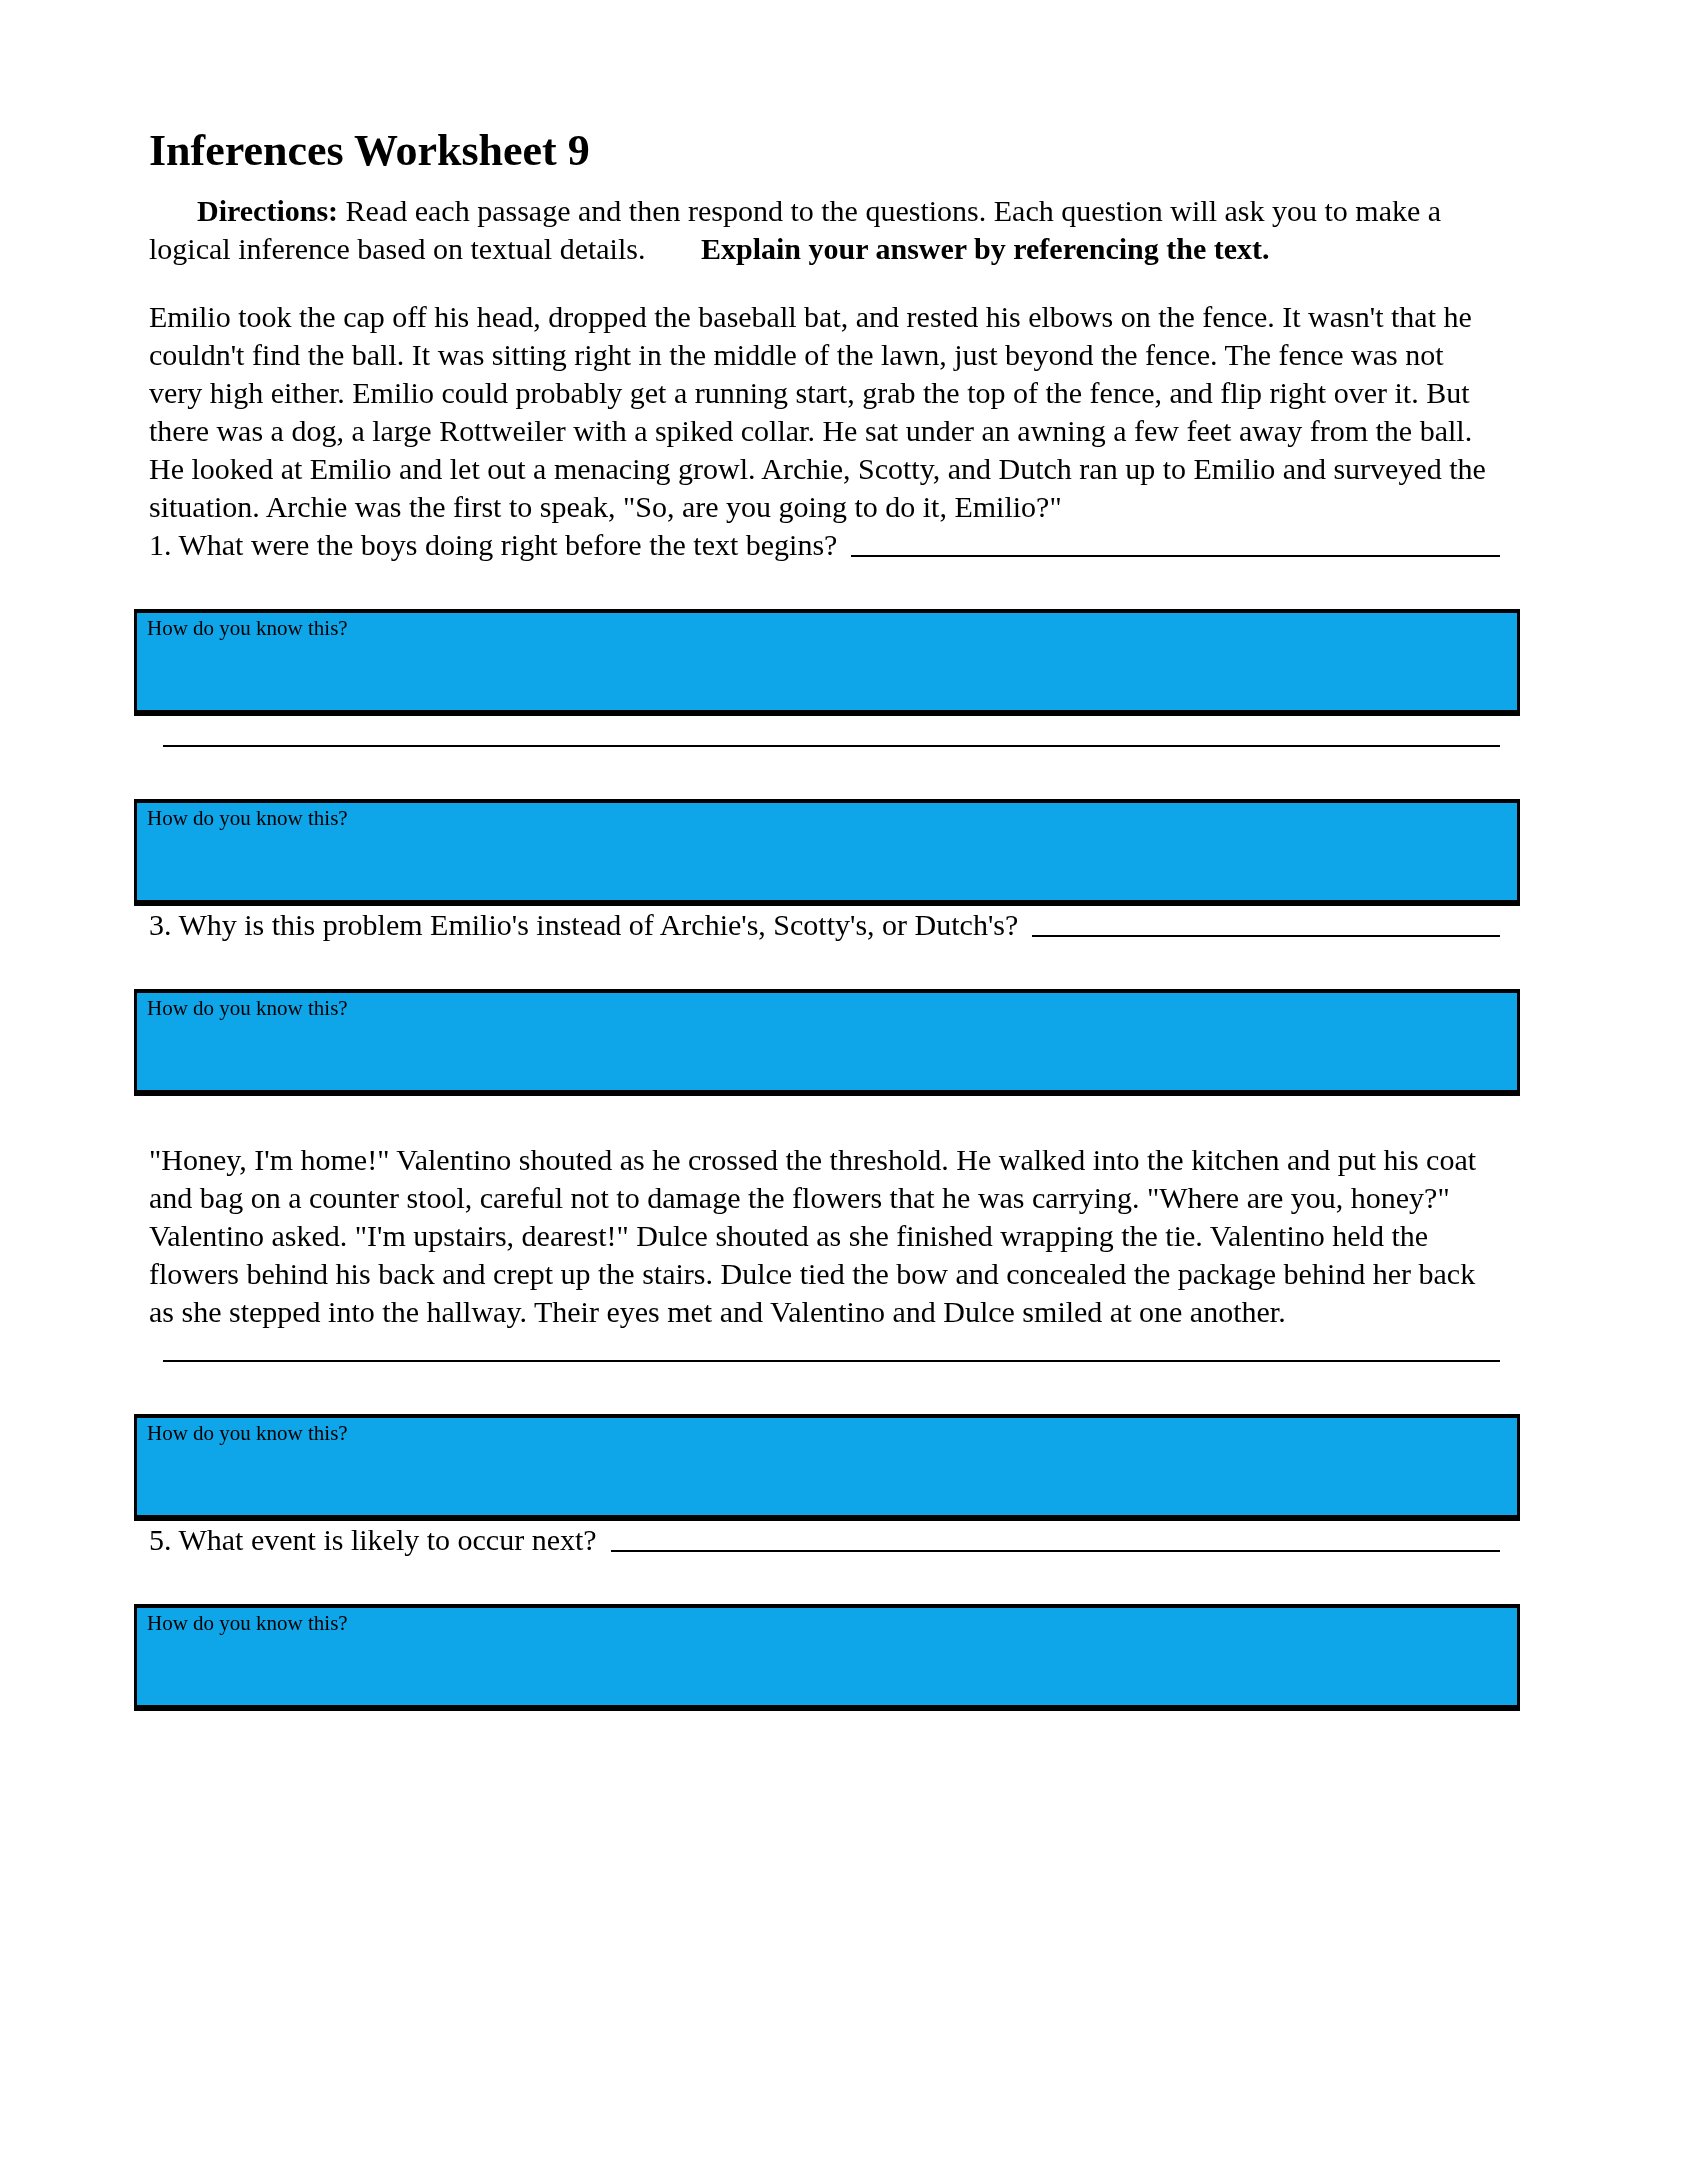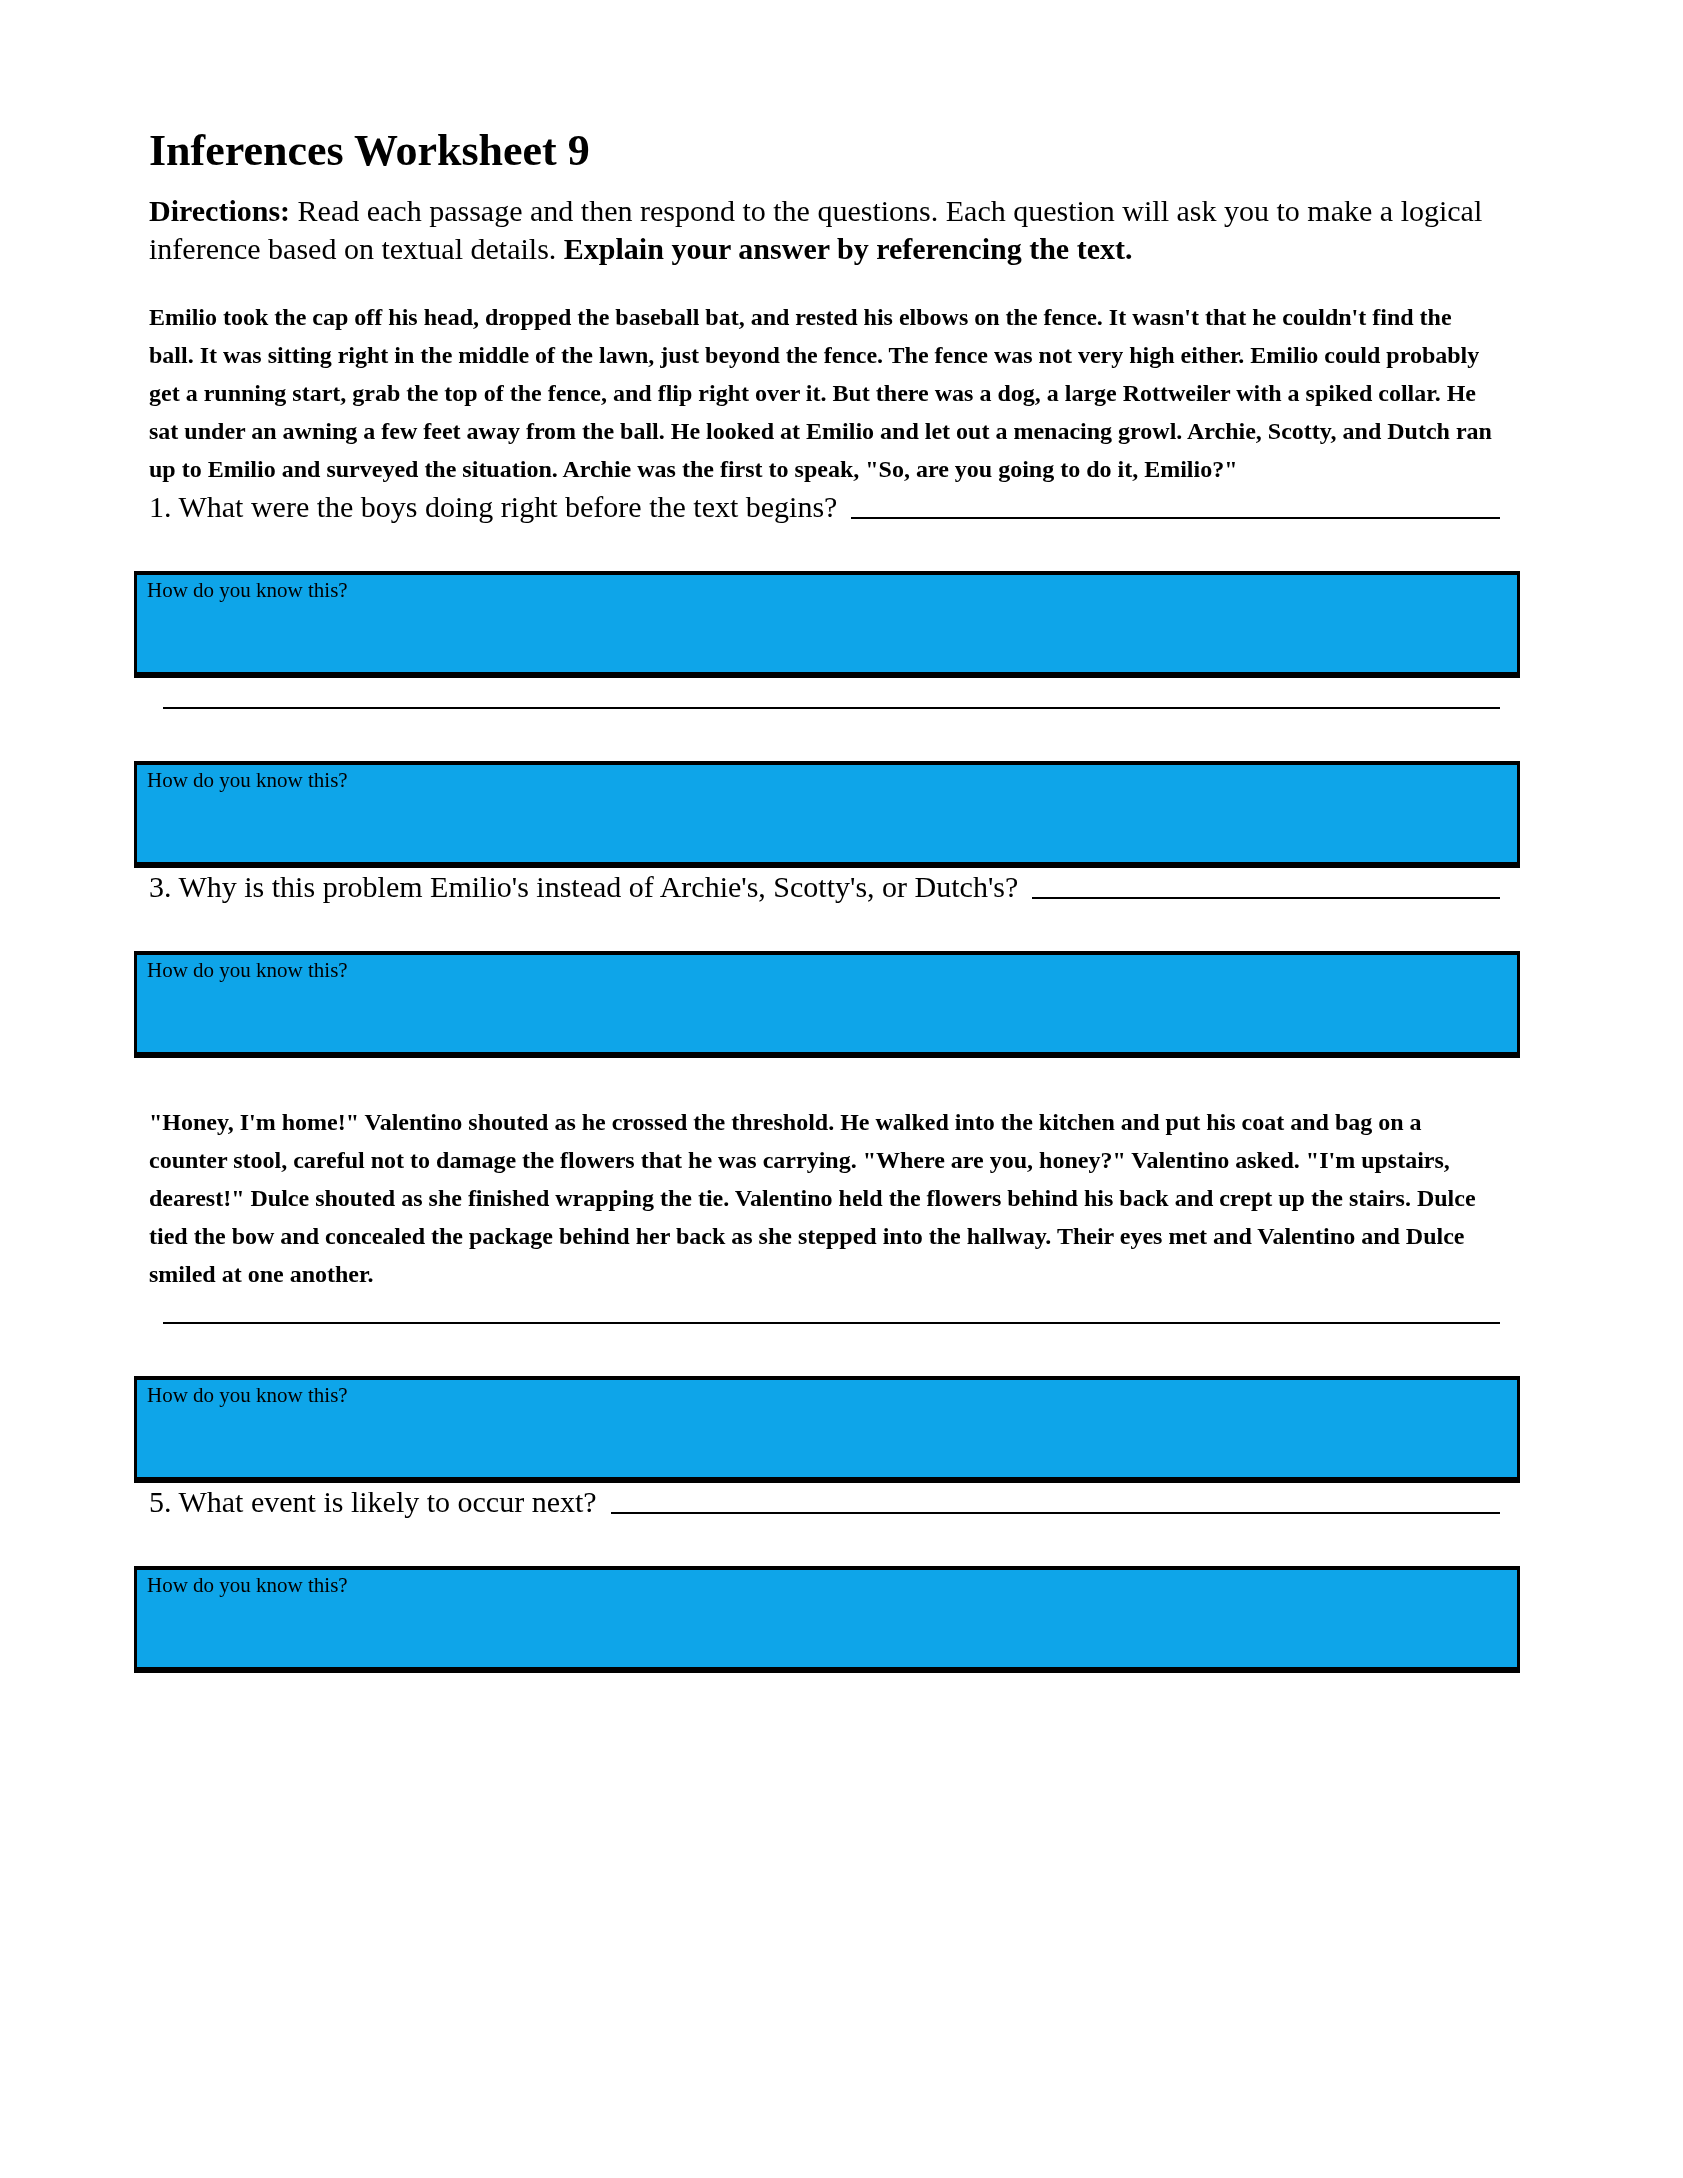--- a/index.html
+++ b/index.html
@@ -48,23 +48,22 @@
   }
   
   .directions {
     margin: 16px 0 0 0;
     font-size: 30px;
     line-height: 38px;
   }
   
   .passage {
     margin: 30px 0 0 0;
-    font-size: 24px;
+    font-size: 30px;
     line-height: 38px;
-    font-weight: bold;
   }
   .passage.second {
     margin-top: 45px;
   }
   
   .question-row {
     display: flex;
     align-items: flex-end;
     height: 38px;
     font-size: 30px;
@@ -90,21 +89,21 @@
     border-top-width: 4px;
     border-bottom-width: 6px;
     background: #0ea5e9;
   }
   .box-label {
     display: inline-block;
     padding: 3px 0 0 10px;
     font-size: 21px;
     line-height: 25px;
   }
-  b { font-weight: bold; }
+  b { font-weight: bold; margin-left: 48px; }
 </style>
 </head>
 <body>
 
 <div class="page">
 
 
   <h1 class="title">Inferences Worksheet 9</h1>
 
   <p class="directions"><b>Directions:</b>

